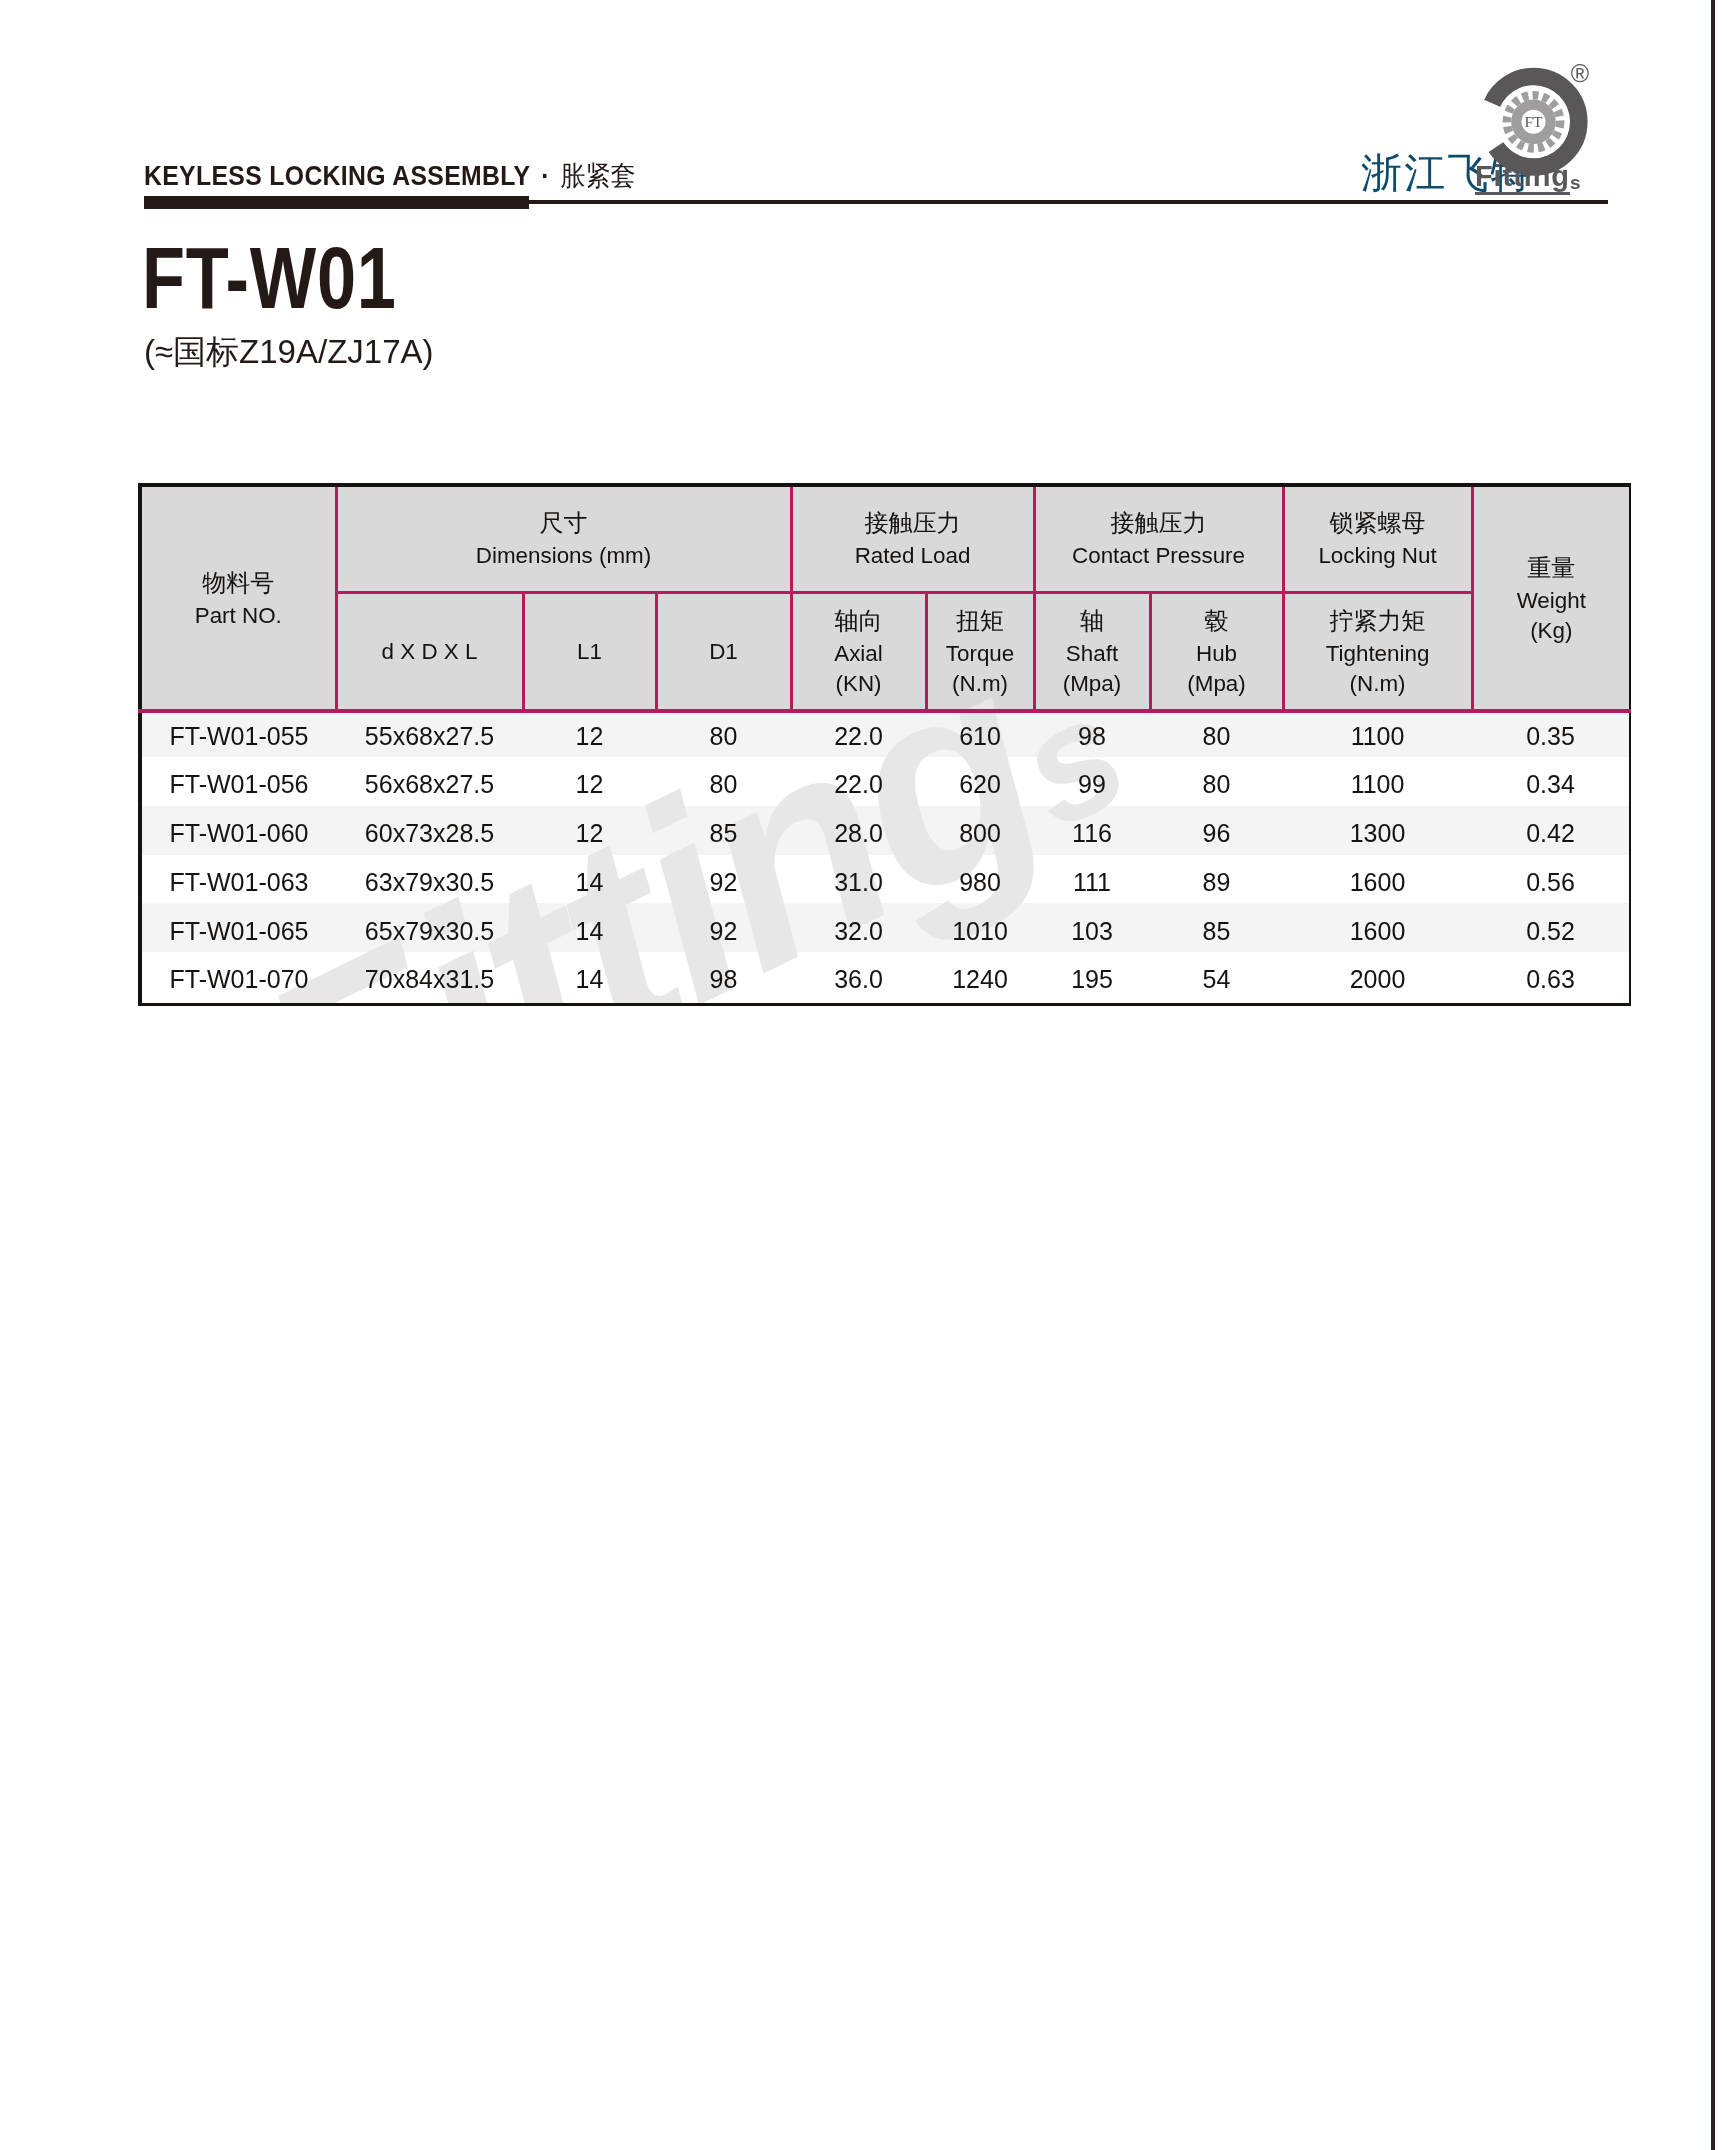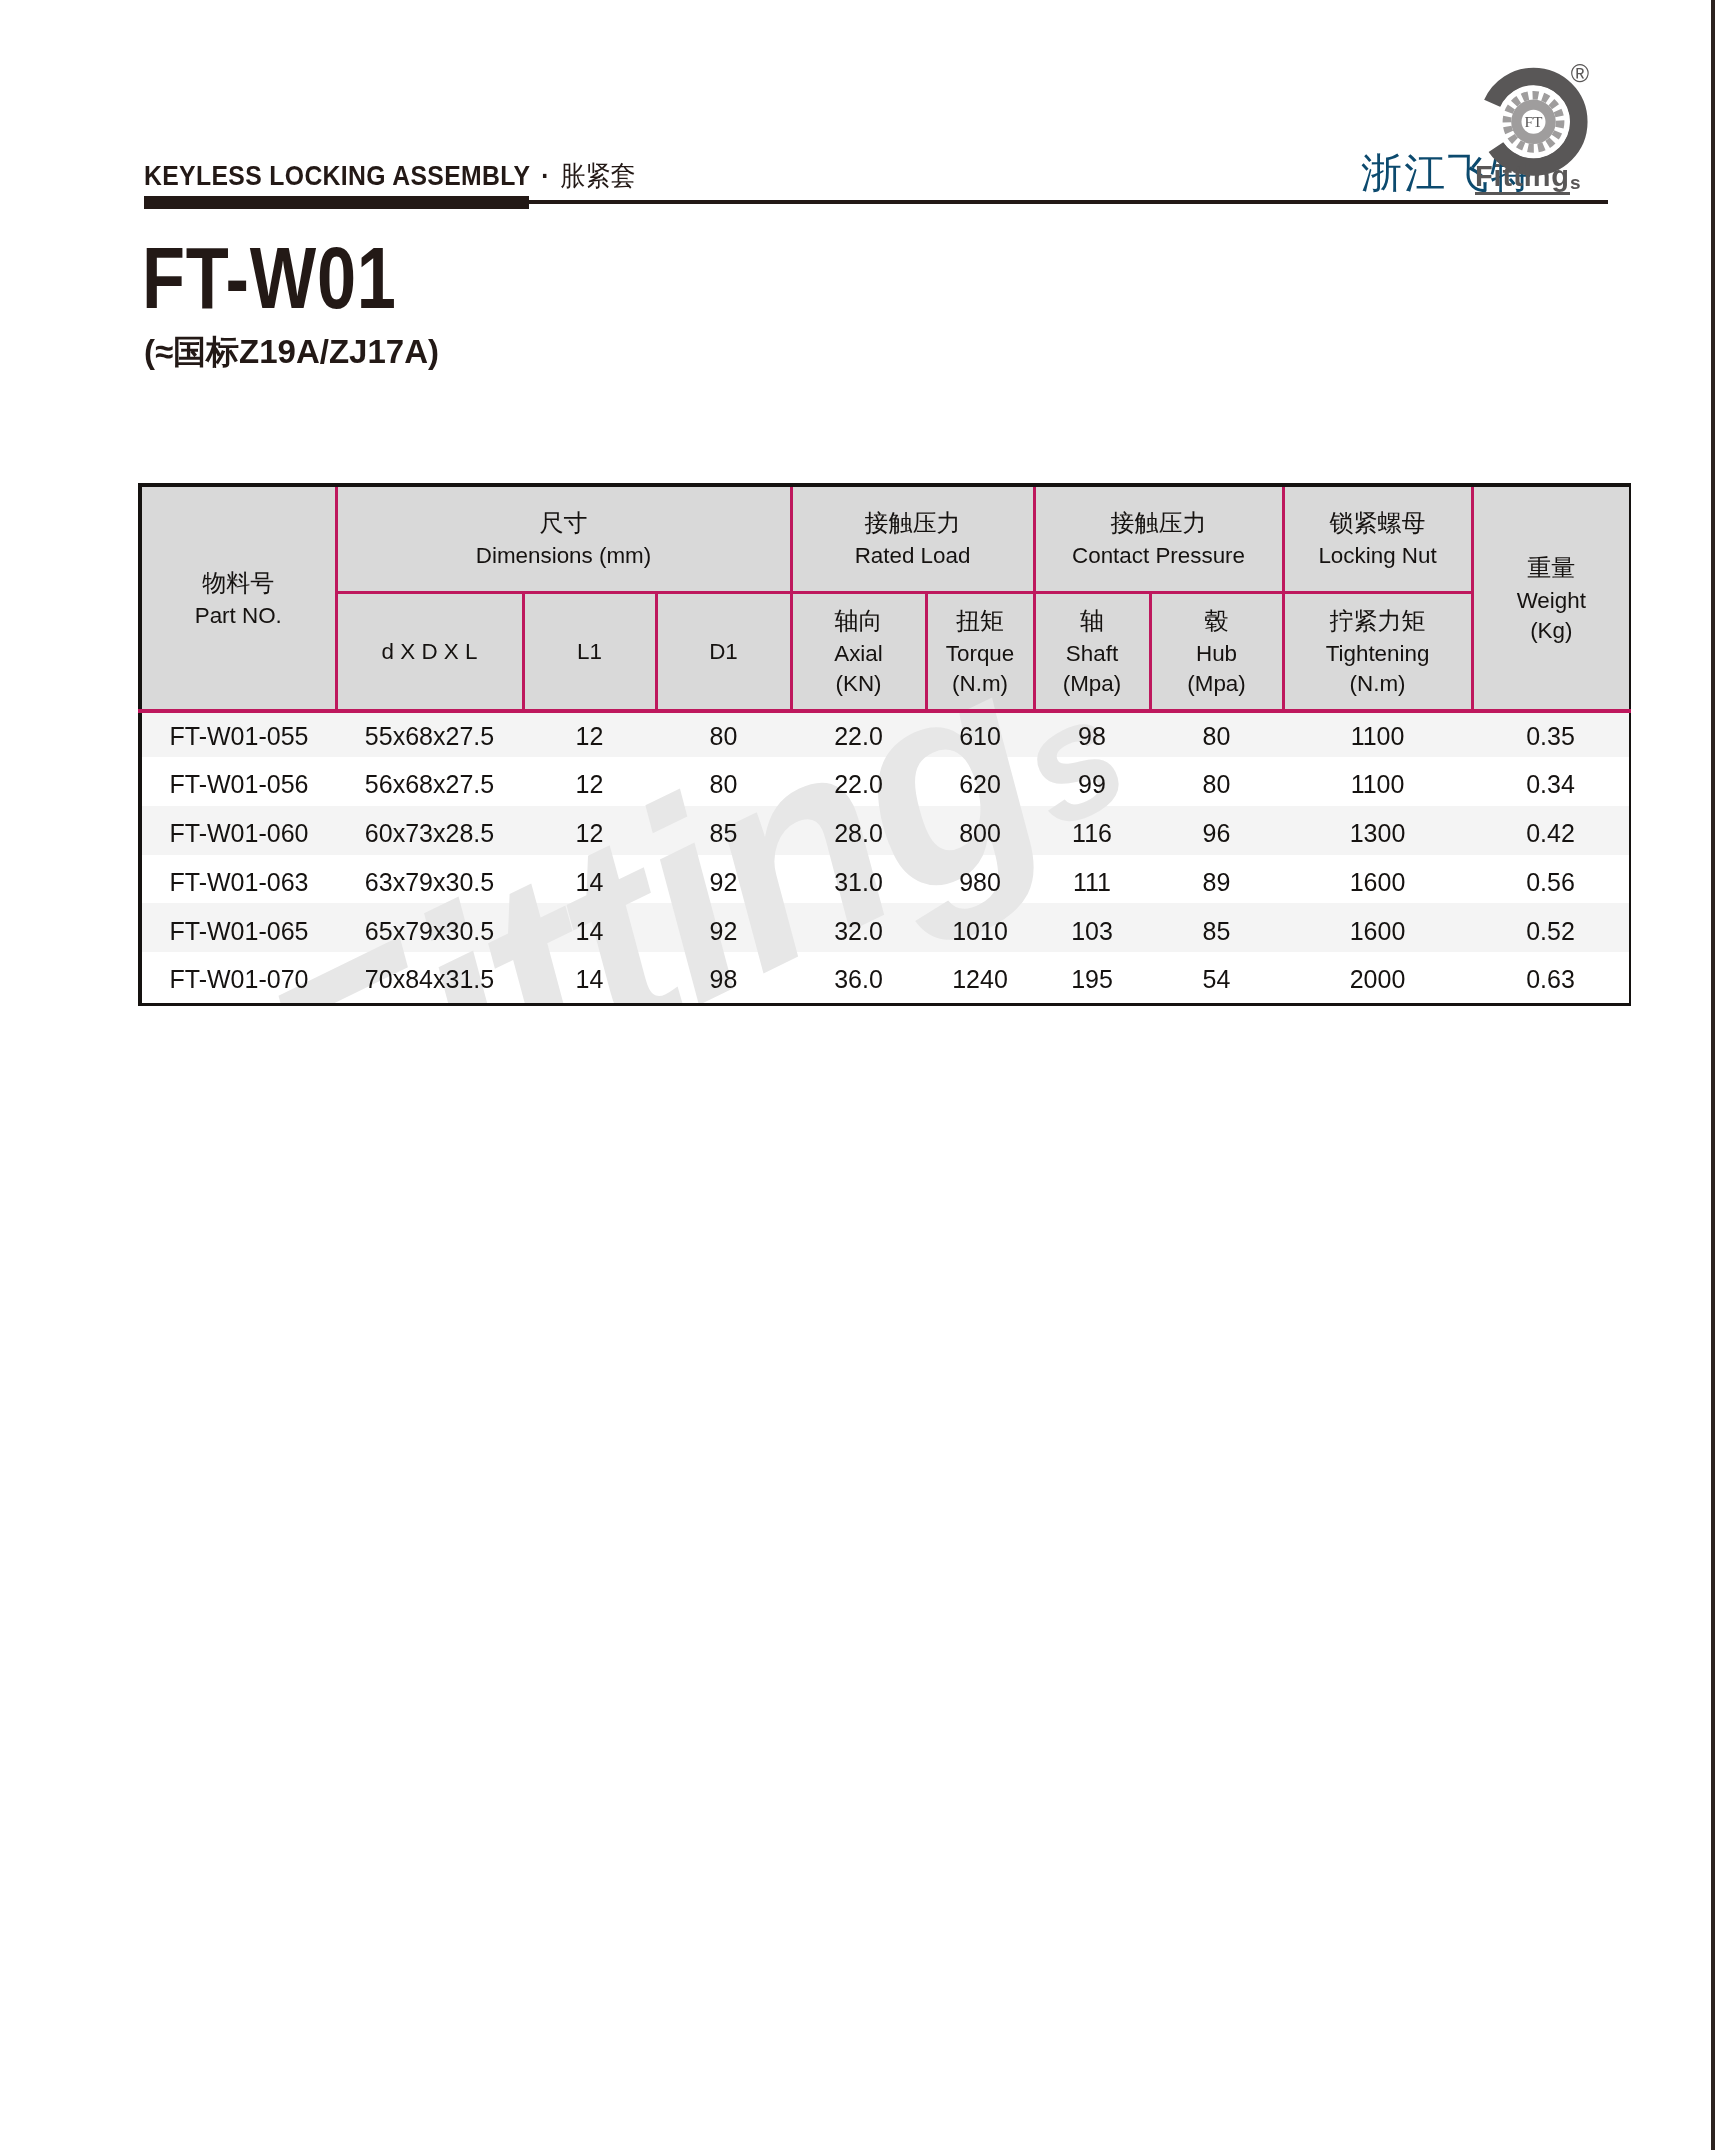--- a/index.html
+++ b/index.html
@@ -15,21 +15,21 @@
   .section-header .zh{font-weight:500;}
   .brand-zh{position:absolute;left:1361px;top:146px;font-size:41px;color:#0c4a6e;letter-spacing:2.2px;font-weight:500;}
   .logo-box{position:absolute;left:1469px;top:51px;width:129px;height:133px;}
   .wordmark{position:absolute;left:1475px;top:163px;white-space:nowrap;color:#595757;}
   .wordmark .main{font-size:29px;font-weight:800;letter-spacing:0.9px;border-bottom:3.9px solid #595757;display:inline-block;line-height:27px;padding-bottom:1.7px;}
   .wordmark .sub{font-size:19px;font-weight:800;vertical-align:-2.6px;}
   .rule-thick{position:absolute;left:144px;top:196px;width:385px;height:13px;background:#231916;}
   .rule-thin{position:absolute;left:529px;top:200px;width:1079px;height:4.3px;background:#231916;}
   .page-title{position:absolute;left:142px;top:232px;font-size:88px;font-weight:700;line-height:1.05;
     transform:scaleX(.8);transform-origin:left center;letter-spacing:0.9px;white-space:nowrap;}
-  .page-subtitle{position:absolute;left:144px;top:330px;font-size:33px;font-weight:700;white-space:nowrap;}
+  .page-subtitle{position:absolute;left:144px;top:330px;font-size:33px;font-weight:400;white-space:nowrap;}
   
   .table-wrap{position:absolute;left:138px;top:483px;width:1493px;height:523px;overflow:hidden;}
   .bg-layer{position:absolute;inset:0;z-index:0;}
   .bg-header{position:absolute;left:0;top:0;width:100%;height:226px;background:#d9d9d9;}
   .stripe{position:absolute;left:0;width:100%;height:49px;}
   .watermark{position:absolute;z-index:1;left:77px;top:185px;width:1333px;
     font-size:280px;font-style:italic;font-weight:800;letter-spacing:-6px;color:#e7e7e7;
     transform:rotate(-26deg);transform-origin:50% 50%;white-space:nowrap;line-height:1;}
   .watermark .sub{font-size:163px;}
   table.spec{position:absolute;inset:0;z-index:2;width:1493px;height:523px;border-collapse:collapse;table-layout:fixed;

